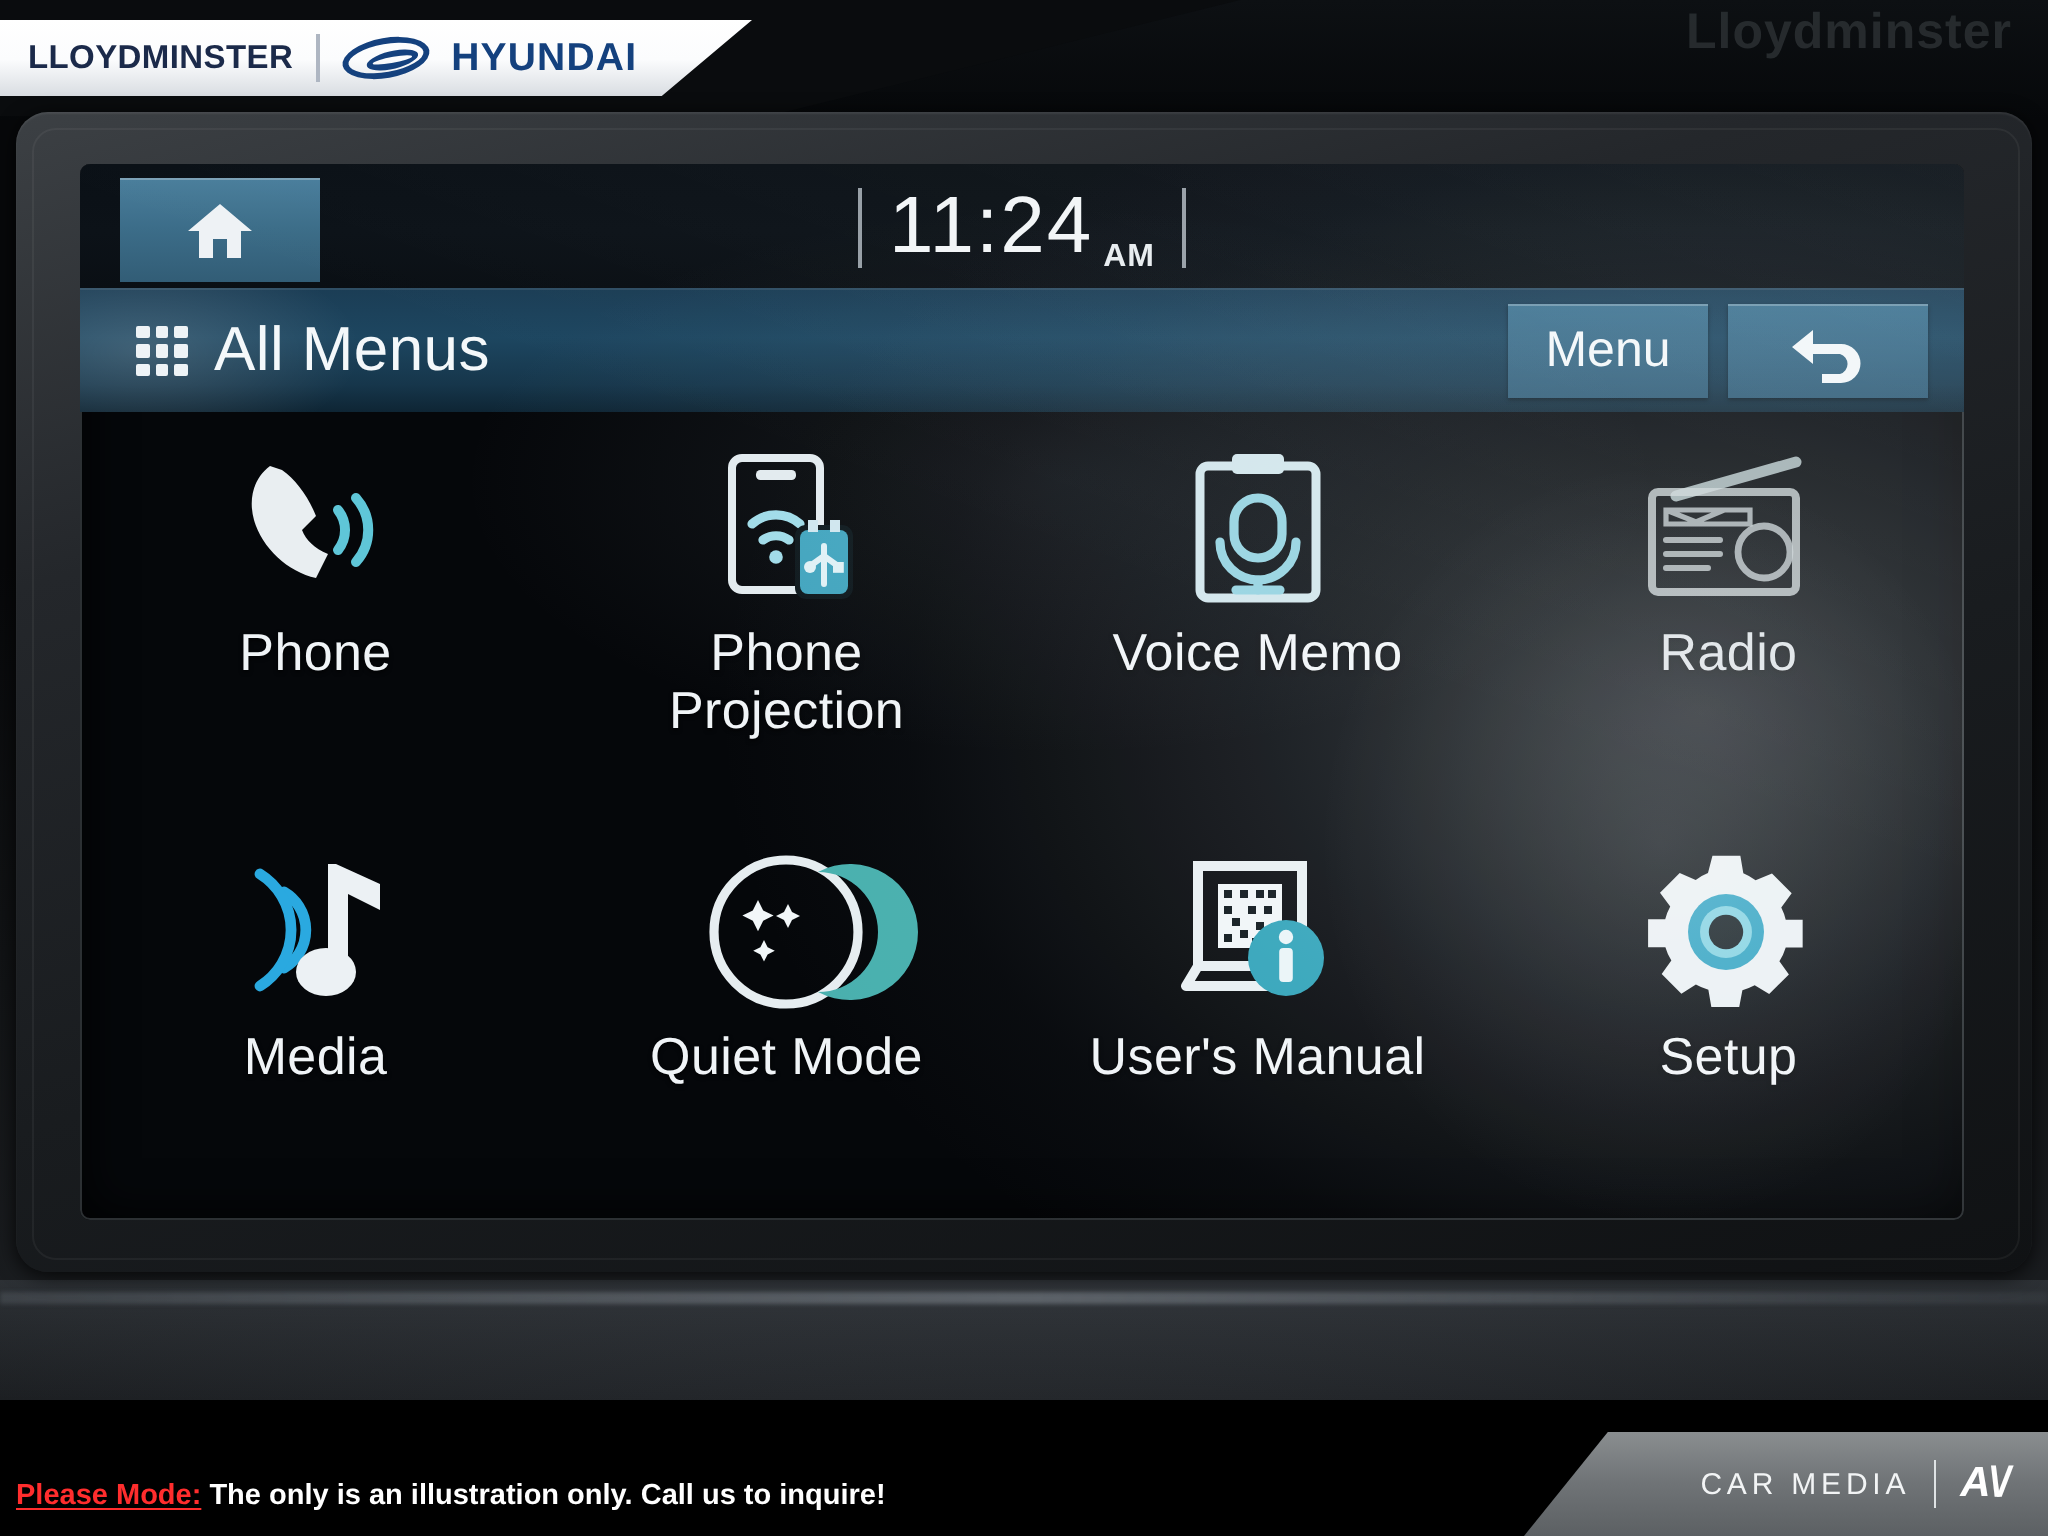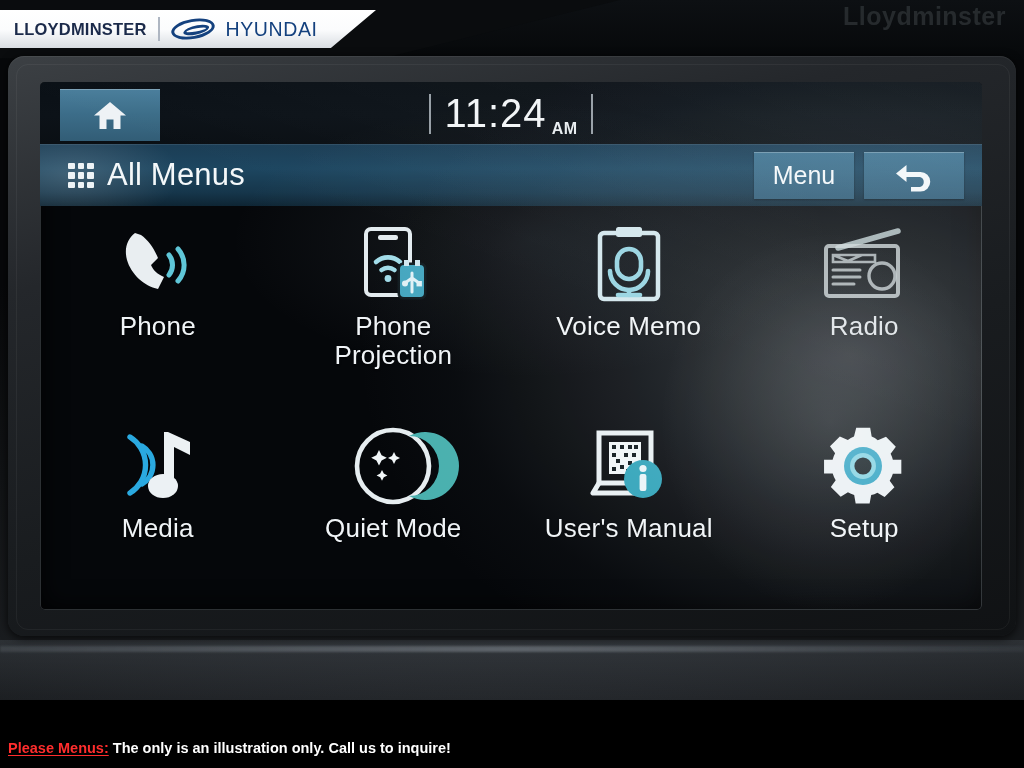--- a/index.html
+++ b/index.html
@@ -40,21 +40,21 @@
       display:flex;align-items:center;}
   .banner-inner{display:flex;align-items:center;padding-left:14px;gap:11px;}
   .dealer-name{font-size:16.5px;font-weight:bold;color:#1b2a4a;letter-spacing:.2px;}
   .banner-div{width:2px;height:24px;background:#aeb6c2;}
   .hy-logo{width:44px;height:22px;position:relative;}
   .hy-ell{position:absolute;left:0;top:1px;width:44px;height:20px;border-radius:50%;
       border:3px solid #14417e;box-sizing:border-box;transform:rotate(-10deg);}
   .hy-ell:after{content:"";position:absolute;left:9px;top:4px;width:26px;height:9px;
       border-radius:50%;border:3px solid #14417e;box-sizing:border-box;
       transform:skewX(-22deg);}
-  .hy-word{font-size:19.5px;font-weight:normal;color:#14417e;letter-spacing:.6px;}
+  .hy-word{font-size:19.5px;font-weight:bold;color:#14417e;letter-spacing:.6px;}
 
   
   .bezel{position:absolute;left:8px;top:56px;width:1008px;height:580px;
       border-radius:16px;
       background:linear-gradient(165deg,#3c4044 0%,#24272b 28%,#191c1f 60%,#101214 100%);
       box-shadow:0 2px 10px rgba(0,0,0,.8), inset 0 1px 1px rgba(255,255,255,.07);}
   .bezel-edge{position:absolute;left:16px;top:64px;width:992px;height:564px;
       border-radius:12px;border:1px solid rgba(255,255,255,.05);}
 
   
@@ -339,17 +339,22 @@
       </div>
 
     </div>
 
     <div class="glare"></div>
     <div class="glare2"></div>
   </div>
 
   <div class="footer">
     <div class="fnote">
-      <b class="red">Please Menus:</b><span class="rest"> The only is an illustration only. Call us to inquire!</span>
+      <b class="red">Please Mode:</b><span class="rest"> The only is an illustration only. Call us to inquire!</span>
     </div>
   </div>
+  <div class="cmwedge">
+    <span class="cm-txt">CAR MEDIA</span>
+    <span class="cm-div"></span>
+    <span class="cm-av">A\/</span>
+  </div>
 
 </div>
 
 </body></html>

